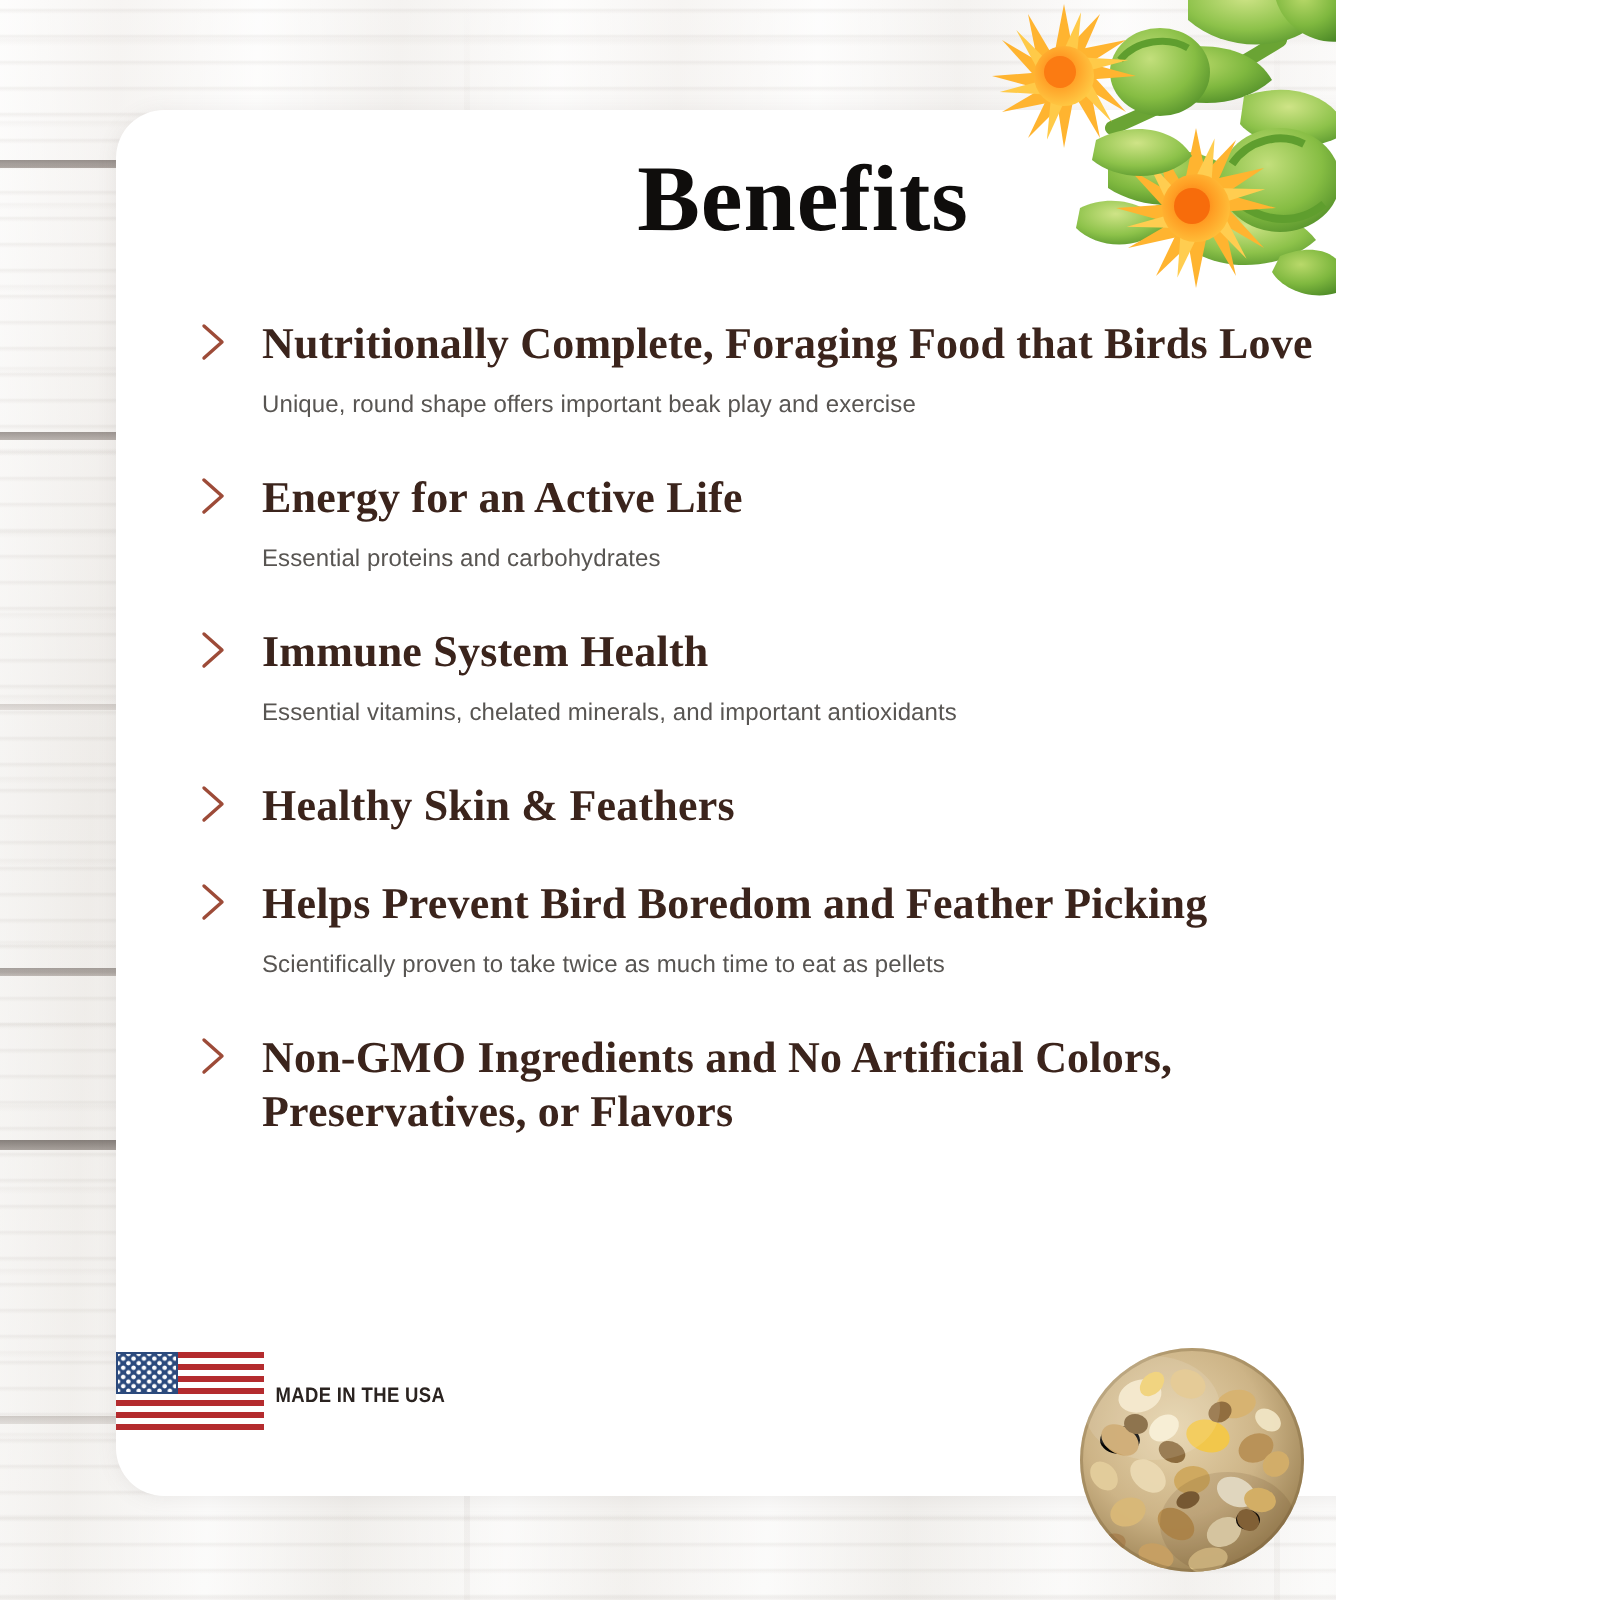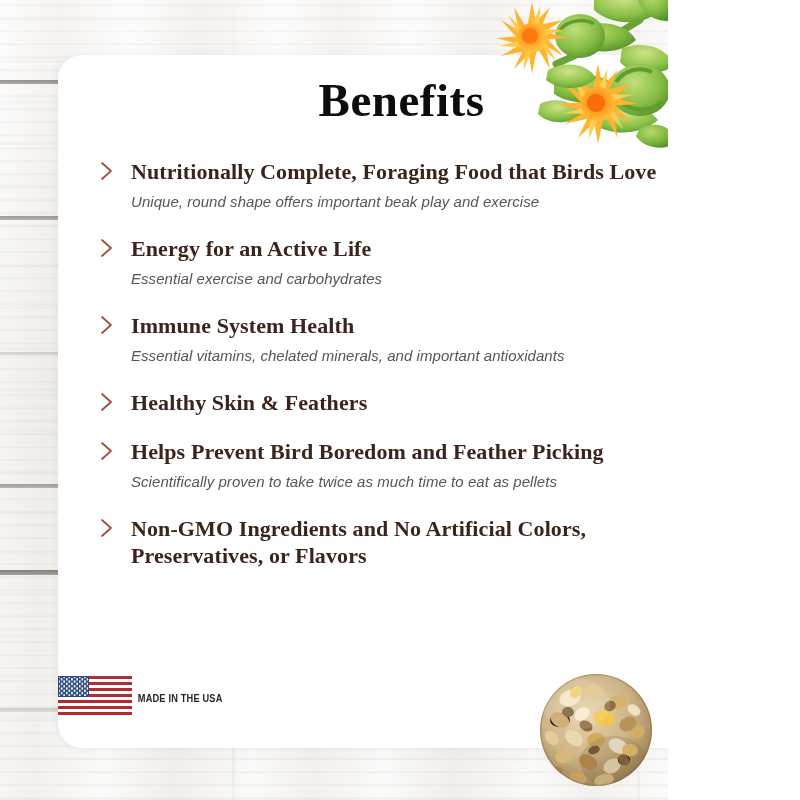--- a/index.html
+++ b/index.html
@@ -126,26 +126,25 @@
   .b-head {
     font-family: "Liberation Serif", "DejaVu Serif", serif;
     font-weight: bold;
     font-size: 22px;
     line-height: 27px;
     color: #3b241c;
     letter-spacing: 0.1px;
   }
   .b-sub {
     font-family: "Liberation Sans", sans-serif;
-    font-size: 15px;
+    font-size: 12px;
     line-height: 22px;
     color: #585552;
     margin-top: 6px;
     letter-spacing: 0.05px;
-    font-style: italic;
   }
 
   
   .usa {
     position: absolute;
     left: 0;
     right: 0;
     bottom: 33px;
     display: flex;
     flex-direction: row;
@@ -237,21 +236,21 @@
         <div class="b-sub">Unique, round shape offers important beak play and exercise</div>
       </div>
 
       <div class="benefit">
         <span class="chev">
           <svg width="20" height="22" viewBox="0 0 20 22" fill="none" aria-hidden="true">
             <path d="M5 3 L14 11 L5 19" stroke="#9d4b38" stroke-width="1.7" stroke-linecap="round" stroke-linejoin="round"></path>
           </svg>
         </span>
         <div class="b-head">Energy for an Active Life</div>
-        <div class="b-sub">Essential exercise and carbohydrates</div>
+        <div class="b-sub">Essential proteins and carbohydrates</div>
       </div>
 
       <div class="benefit">
         <span class="chev">
           <svg width="20" height="22" viewBox="0 0 20 22" fill="none" aria-hidden="true">
             <path d="M5 3 L14 11 L5 19" stroke="#9d4b38" stroke-width="1.7" stroke-linecap="round" stroke-linejoin="round"></path>
           </svg>
         </span>
         <div class="b-head">Immune System Health</div>
         <div class="b-sub">Essential vitamins, chelated minerals, and important antioxidants</div>

